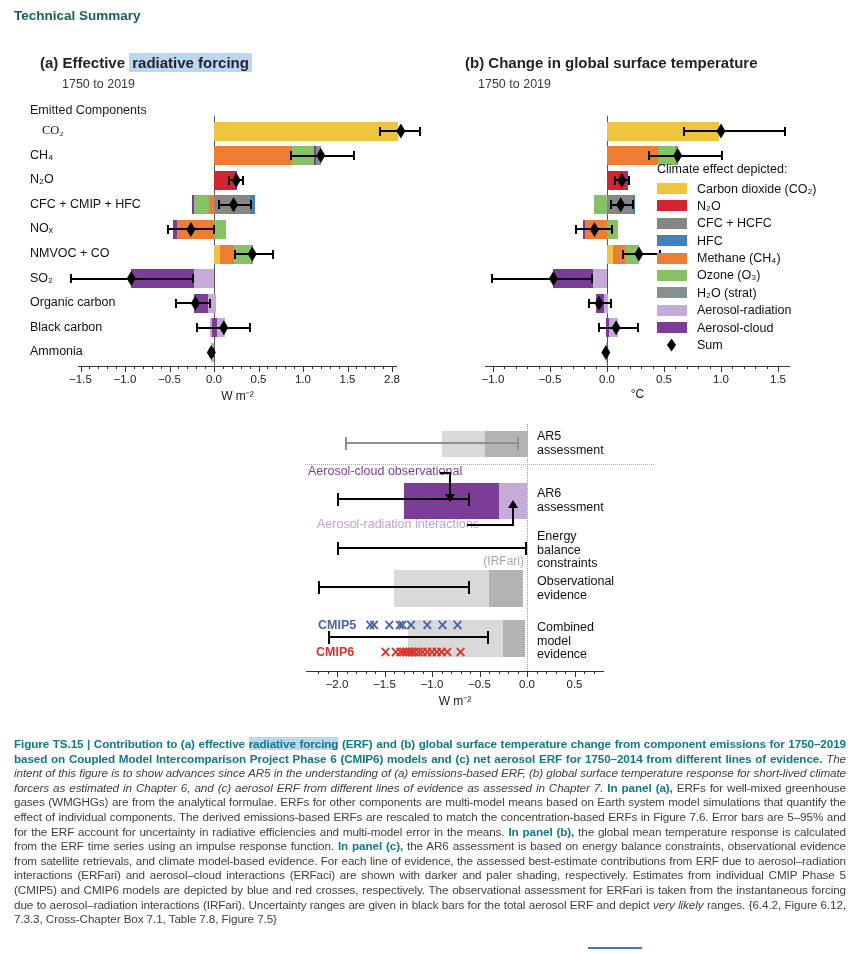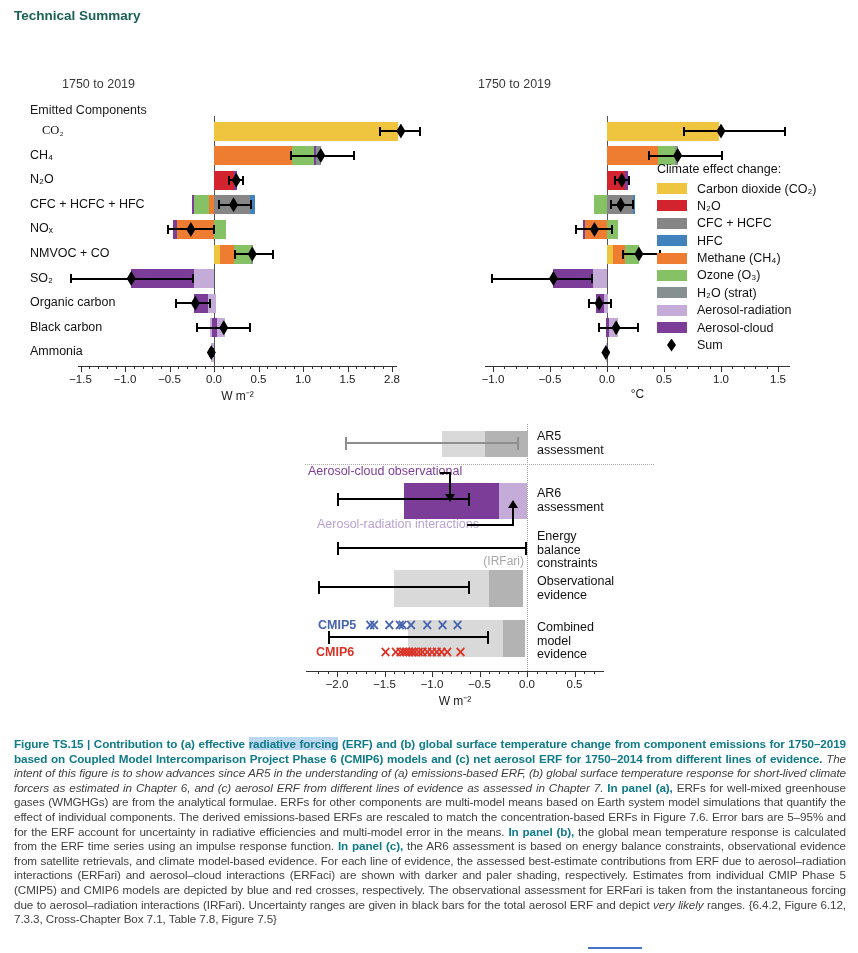--- a/index.html
+++ b/index.html
@@ -35,20 +35,21 @@
   .footer-line{position:absolute;left:588px;top:947px;width:54px;height:2px;background:#4573c8;}
 </style>
 </head>
 <body>
 
 <div class="page">
 
   <div class="doc-header">Technical Summary</div>
 
   <div class="panel" style="left:28px;top:52px;width:422px;height:352px;">
+    <div class="ptitle" style="left:12px;top:2px;"><span>(a) Effective </span><span class="hl">radiative forcing</span></div>
     <div class="psub" style="left:34px;top:25px;">1750 to 2019</div>
     <div class="grouplabel" style="left:2px;top:51px;">Emitted Components</div>
     <div class="plot" id="plotA">
         <div style="left: 186px; top: 64px; width: 1px; height: 250px; background: rgb(85, 85, 85);"></div>
         <div class="rowlab" style="left: 14px; top: 71px; font-family: Liberation Serif, serif;">CO₂</div>
         <div style="left: 186px; top: 69.5px; width: 184.23px; height: 19px; background: rgb(239, 197, 63);"></div>
         <div style="left: 350.65px; top: 78px; width: 42.72px; height: 2px; background: rgb(0, 0, 0);"></div>
         <div style="left: 350.65px; top: 74.5px; width: 2px; height: 9px; background: rgb(0, 0, 0);"></div>
         <div style="left: 391.37px; top: 74.5px; width: 2px; height: 9px; background: rgb(0, 0, 0);"></div>
         <div style="left: 368.4px; top: 71.5px; width: 9px; height: 15px; background: rgb(0, 0, 0); clip-path: polygon(50% 0px, 100% 50%, 50% 100%, 0px 50%);"></div>
@@ -61,21 +62,21 @@
         <div style="left: 261.65px; top: 99.1px; width: 2px; height: 9px; background: rgb(0, 0, 0);"></div>
         <div style="left: 324.62px; top: 99.1px; width: 2px; height: 9px; background: rgb(0, 0, 0);"></div>
         <div style="left: 288.3px; top: 96.1px; width: 9px; height: 15px; background: rgb(0, 0, 0); clip-path: polygon(50% 0px, 100% 50%, 50% 100%, 0px 50%);"></div>
         <div class="rowlab" style="left: 2px; top: 120.2px;">N₂O</div>
         <div style="left: 186px; top: 118.7px; width: 19.58px; height: 19px; background: rgb(210, 35, 46);"></div>
         <div style="left: 205.58px; top: 118.7px; width: 3.56px; height: 19px; background: rgb(124, 61, 153);"></div>
         <div style="left: 200.24px; top: 127.2px; width: 16.02px; height: 2px; background: rgb(0, 0, 0);"></div>
         <div style="left: 200.24px; top: 123.7px; width: 2px; height: 9px; background: rgb(0, 0, 0);"></div>
         <div style="left: 214.26px; top: 123.7px; width: 2px; height: 9px; background: rgb(0, 0, 0);"></div>
         <div style="left: 203.75px; top: 120.7px; width: 9px; height: 15px; background: rgb(0, 0, 0); clip-path: polygon(50% 0px, 100% 50%, 50% 100%, 0px 50%);"></div>
-        <div class="rowlab" style="left: 2px; top: 144.8px;">CFC + HCFC + HFC</div>
+        <div class="rowlab" style="left: 2px; top: 144.8px;">CFC + CMIP + HFC</div>
         <div style="left: 163.75px; top: 143.3px; width: 1.78px; height: 19px; background: rgb(124, 61, 153);"></div>
         <div style="left: 165.53px; top: 143.3px; width: 15.13px; height: 19px; background: rgb(134, 193, 102);"></div>
         <div style="left: 180.66px; top: 143.3px; width: 5.34px; height: 19px; background: rgb(238, 125, 49);"></div>
         <div style="left: 186px; top: 143.3px; width: 36.49px; height: 19px; background: rgb(134, 134, 134);"></div>
         <div style="left: 222.49px; top: 143.3px; width: 4.45px; height: 19px; background: rgb(65, 129, 189);"></div>
         <div style="left: 189.56px; top: 151.8px; width: 34.71px; height: 2px; background: rgb(0, 0, 0);"></div>
         <div style="left: 189.56px; top: 148.3px; width: 2px; height: 9px; background: rgb(0, 0, 0);"></div>
         <div style="left: 222.27px; top: 148.3px; width: 2px; height: 9px; background: rgb(0, 0, 0);"></div>
         <div style="left: 201.08px; top: 145.3px; width: 9px; height: 15px; background: rgb(0, 0, 0); clip-path: polygon(50% 0px, 100% 50%, 50% 100%, 0px 50%);"></div>
         <div class="rowlab" style="left: 2px; top: 169.4px;">NOₓ</div>
@@ -174,20 +175,21 @@
         <div class="ticklab" style="left: 257px; top: 321px; width: 36px;">1.0</div>
         <div style="left: 319.5px; top: 314px; width: 1.3px; height: 5.5px; background: rgb(51, 51, 51);"></div>
         <div class="ticklab" style="left: 301.5px; top: 321px; width: 36px;">1.5</div>
         <div style="left: 364px; top: 314px; width: 1.3px; height: 5.5px; background: rgb(51, 51, 51);"></div>
         <div class="ticklab" style="left: 346px; top: 321px; width: 36px;">2.8</div>
         <div class="xaxlab" style="left: 179.5px; top: 335px; width: 60px;">W m⁻²</div>
       </div>
   </div>
 
   <div class="panel" style="left:455px;top:52px;width:400px;height:352px;">
+    <div class="ptitle" style="left:10px;top:2px;">(b) Change in global surface temperature</div>
     <div class="psub" style="left:23px;top:25px;">1750 to 2019</div>
     <div class="plot" id="plotB">
         <div style="left: 152px; top: 64px; width: 1px; height: 250px; background: rgb(85, 85, 85);"></div>
         <div style="left: 152px; top: 69.5px; width: 111.72px; height: 19px; background: rgb(239, 197, 63);"></div>
         <div style="left: 228.38px; top: 78px; width: 102.6px; height: 2px; background: rgb(0, 0, 0);"></div>
         <div style="left: 228.38px; top: 74.5px; width: 2px; height: 9px; background: rgb(0, 0, 0);"></div>
         <div style="left: 328.98px; top: 74.5px; width: 2px; height: 9px; background: rgb(0, 0, 0);"></div>
         <div style="left: 261.5px; top: 71.5px; width: 9px; height: 15px; background: rgb(0, 0, 0); clip-path: polygon(50% 0px, 100% 50%, 50% 100%, 0px 50%);"></div>
         <div style="left: 152px; top: 94.1px; width: 51.3px; height: 19px; background: rgb(238, 125, 49);"></div>
         <div style="left: 203.3px; top: 94.1px; width: 17.1px; height: 19px; background: rgb(134, 193, 102);"></div>
@@ -283,21 +285,21 @@
         <div class="ticklab" style="left: 191px; top: 321px; width: 36px;">0.5</div>
         <div style="left: 266px; top: 314px; width: 1.3px; height: 5.5px; background: rgb(51, 51, 51);"></div>
         <div class="ticklab" style="left: 248px; top: 321px; width: 36px;">1.0</div>
         <div style="left: 323px; top: 314px; width: 1.3px; height: 5.5px; background: rgb(51, 51, 51);"></div>
         <div class="ticklab" style="left: 305px; top: 321px; width: 36px;">1.5</div>
         <div class="xaxlab" style="left: 152.5px; top: 335px; width: 60px;">°C</div>
       </div>
   </div>
 
   <div class="legend" id="legend">
-    <div class="leg-title">Climate effect change:</div>
+    <div class="leg-title">Climate effect depicted:</div>
     <div id="legendItems">
         <div class="leg-row">
           <div class="leg-swatch" style="background: rgb(239, 197, 63);"></div>
           <div class="leg-label">Carbon dioxide (CO₂)</div>
         </div>
         <div class="leg-row">
           <div class="leg-swatch" style="background: rgb(210, 35, 46);"></div>
           <div class="leg-label">N₂O</div>
         </div>
         <div class="leg-row">

